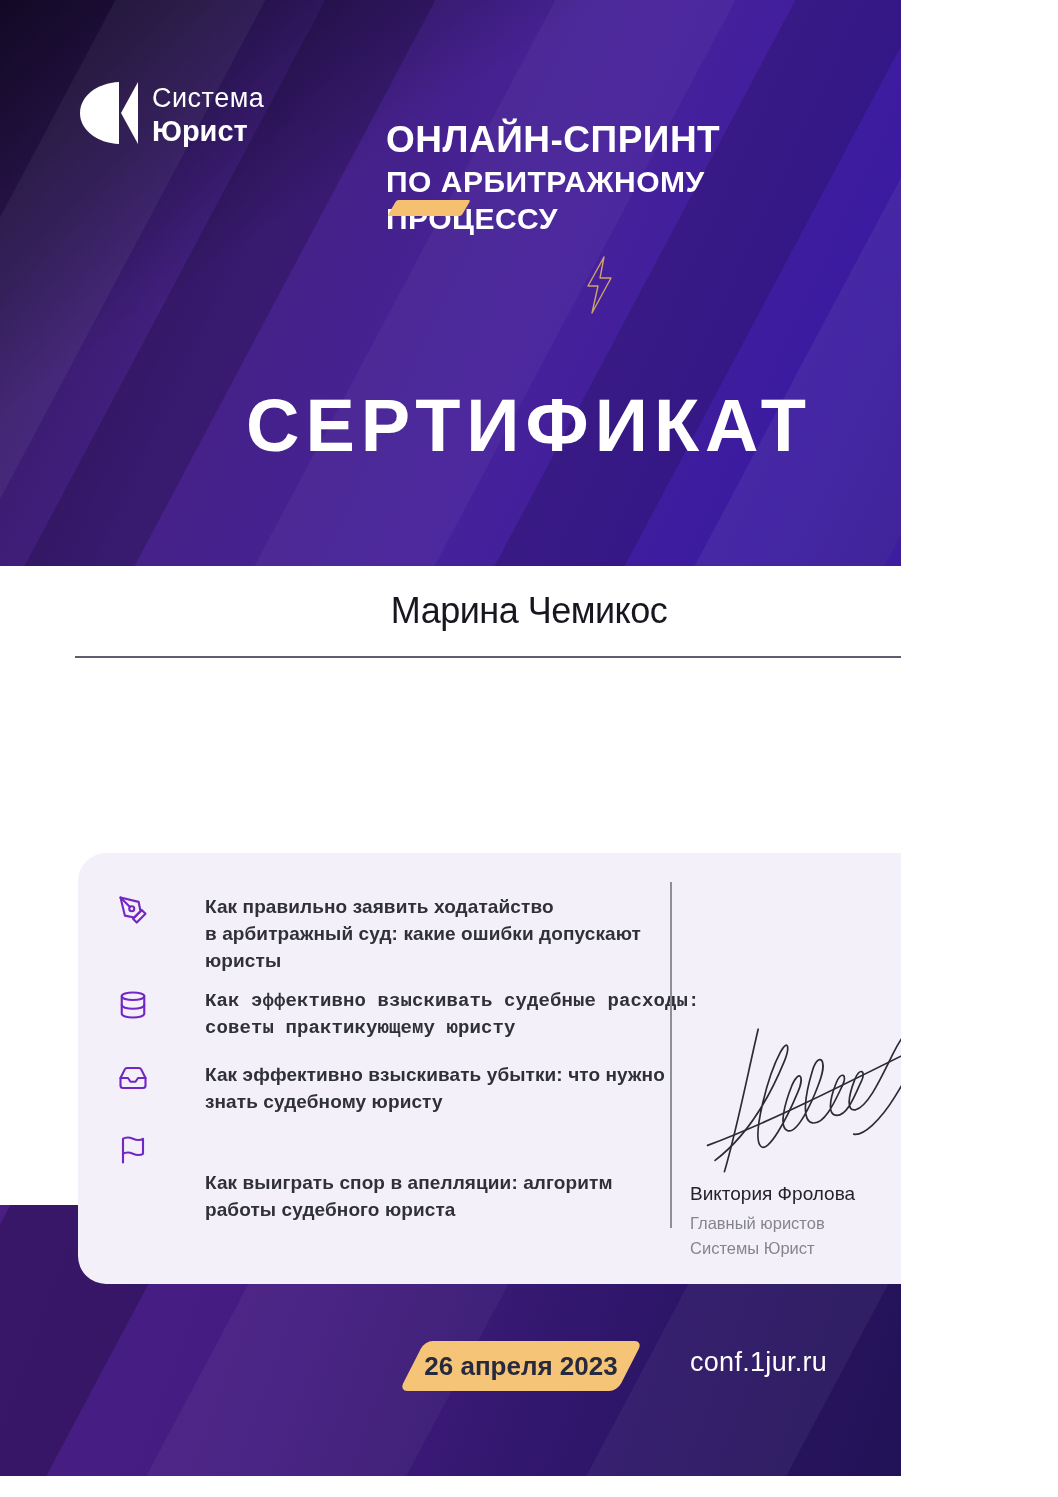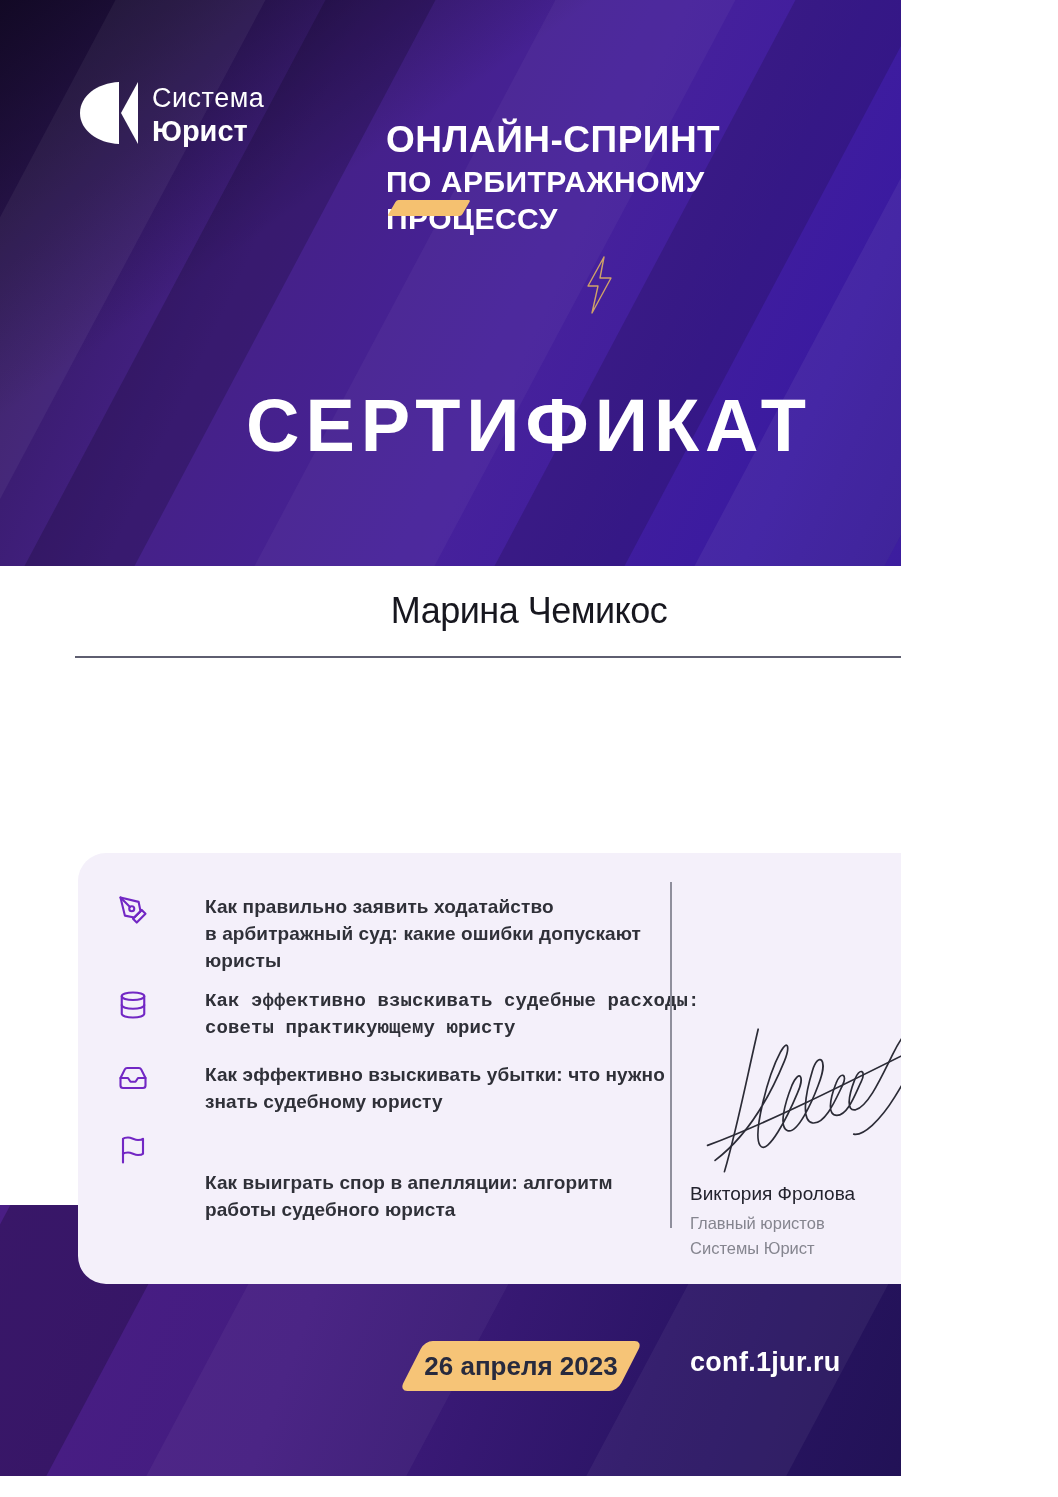--- a/index.html
+++ b/index.html
@@ -72,21 +72,21 @@
     position:absolute;left:412px;top:1341px;width:218px;height:50px;
     background:#f6c477;transform:skewX(-27deg);border-radius:8px;z-index:3;
   }
   .date-text{
     position:absolute;left:412px;top:1341px;width:218px;height:50px;z-index:4;
     display:flex;align-items:center;justify-content:center;
     font-size:26px;font-weight:700;color:#272a3e;
   }
   .site-link{
     position:absolute;left:690px;top:1347px;z-index:4;
-    font-size:27px;font-weight:700;color:#ffffff;letter-spacing:0.3px;
+    font-size:27px;font-weight:400;color:#ffffff;letter-spacing:0.3px;
   }
   
   .card{
     position:absolute;left:78px;top:853px;width:900px;height:431px;
     background:#f4f0fa;border-radius:28px;z-index:2;
   }
   .topic-icon{position:absolute;width:30px;height:30px;}
   .topic-text{
     position:absolute;left:87px;width:500px;
     font-size:19px;font-weight:700;color:#2f3038;line-height:27px;letter-spacing:0.1px;

